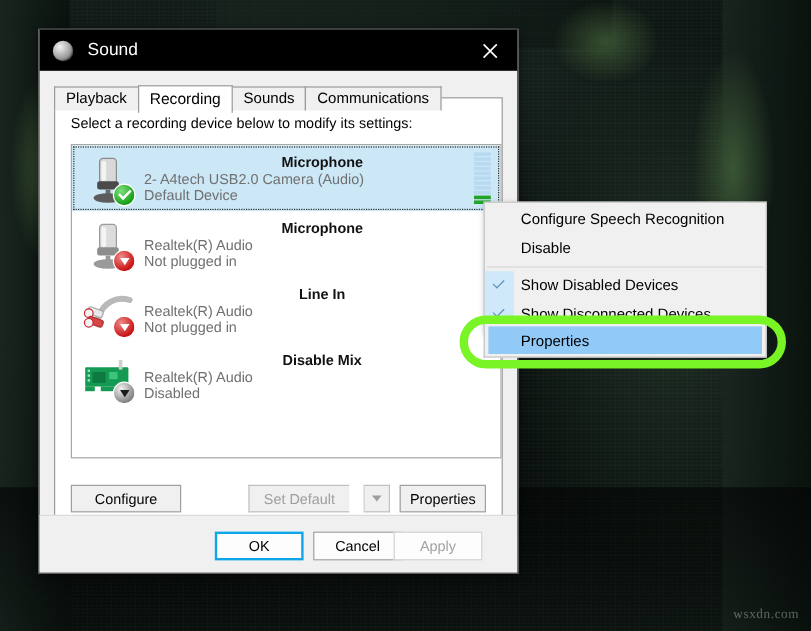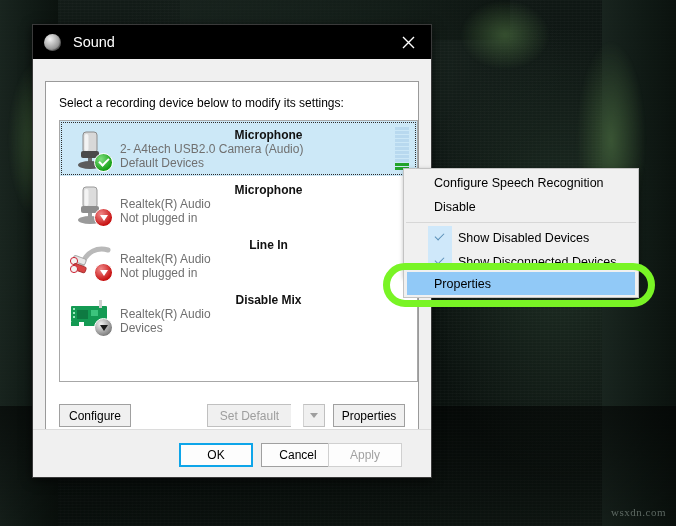--- a/index.html
+++ b/index.html
@@ -214,21 +214,21 @@
   .btn{
     height:23px; min-width:70px;
     background:#f0f0f0;
     border:1px solid #a0a0a0;
     font-size:12px; color:#000;
     display:inline-flex; align-items:center; justify-content:center;
     padding:0 10px;
     font-family:"Liberation Sans", sans-serif;
   }
   .btn.disabled{ color:#9e9e9e; background:#f0f0f0; border-color:#c0c0c0;}
-  #btn-configure{ position:absolute; left:0; top:0; width:72px;}
+  #btn-configure{ position:absolute; left:0; top:0; width:92px;}
   #setdefault-wrap{
     position:absolute; right:80px; top:0;
     display:flex;
     gap:12px;
   }
   #btn-setdefault{ width:84px; border-right:none; }
   #btn-setdefault-arrow{
     width:22px; min-width:22px; padding:0;
     border-left:1px solid #d2d2d2;
   }
@@ -258,21 +258,21 @@
     box-shadow:1px 2px 5px rgba(0,0,0,.35);
     padding:2px 0;
   }
   .menu-item{
     position:relative;
     height:24px;
     display:flex; align-items:center;
     font-size:12.5px; color:#000;
     padding-left:30px;
   }
-  .menu-item.check-col{ background:linear-gradient(90deg,#cfe8fa 0 24px, #f0f0f0 24px);margin-left:24px; }
+  .menu-item.check-col{ background:linear-gradient(90deg,#cfe8fa 0 24px, #f0f0f0 24px); }
   .menu-item .mi-check{
     position:absolute; left:7px; top:7px;
     width:9px; height:5px;
     border-left:1.6px solid #5a8fb7; border-bottom:1.6px solid #5a8fb7;
     transform:rotate(-45deg);
   }
   .menu-sep{
     height:1px; background:#d7d7d7;
     margin:3px 2px;
   }
@@ -321,41 +321,47 @@
     <div id="titlebar">
       <div class="tb-icon"></div>
       <div class="tb-title">Sound</div>
       <div class="tb-close">
         <svg width="13" height="13" viewBox="0 0 13 13" aria-hidden="true">
           <path d="M1 1 L12 12 M12 1 L1 12" stroke="#ffffff" stroke-width="1.4" fill="none"></path>
         </svg>
       </div>
     </div>
 
+    <div id="tabstrip">
+      <div class="tab">Playback</div>
+      <div class="tab active">Recording</div>
+      <div class="tab">Sounds</div>
+      <div class="tab">Communications</div>
+    </div>
 
     <div id="tabpage">
       <div id="tabpage-note">Select a recording device below to modify its settings:</div>
 
       <div id="device-list">
 
         <div class="device-row selected">
           <div class="dev-icon">
             <svg width="44" height="44" viewBox="0 0 44 44">
               <rect x="15" y="5" width="14" height="21" rx="3" fill="#d8d8d8" stroke="#8a8a8a"></rect>
               <rect x="16.5" y="7" width="4" height="17" rx="2" fill="#fafafa" opacity=".8"></rect>
               <rect x="13" y="24" width="18" height="7" rx="2" fill="#4a4a4a"></rect>
               <rect x="20" y="31" width="4" height="5" fill="#6a6a6a"></rect>
               <ellipse cx="22" cy="38" rx="12" ry="4" fill="#5c5c5c"></ellipse>
             </svg>
             <div class="badge ok"></div>
           </div>
           <div class="dev-text">
             <div class="dev-name">Microphone</div>
             <div class="dev-sub">2- A4tech USB2.0 Camera (Audio)</div>
-            <div class="dev-state">Default Devices</div>
+            <div class="dev-state">Default Device</div>
           </div>
           <div class="meter">
             <span class="on"></span>
               <span class="on"></span>
             <span></span>
               <span></span>
               <span></span>
               <span></span>
             <span></span>
               <span></span>
@@ -412,21 +418,21 @@
               <rect x="31" y="8" width="3" height="8" fill="#cfcfcf"></rect>
               <rect x="5" y="16" width="2" height="2" fill="#9be6bd"></rect>
               <rect x="5" y="20" width="2" height="2" fill="#9be6bd"></rect>
               <rect x="5" y="24" width="2" height="2" fill="#9be6bd"></rect>
             </svg>
             <div class="badge down-gray"></div>
           </div>
           <div class="dev-text">
             <div class="dev-name">Disable Mix</div>
             <div class="dev-sub">Realtek(R) Audio</div>
-            <div class="dev-state">Devices</div>
+            <div class="dev-state">Disabled</div>
           </div>
         </div>
 
       </div>
 
       <div id="list-buttons">
         <div class="btn" id="btn-configure">
           <span>Configure</span>
         </div>
         <div id="setdefault-wrap">

